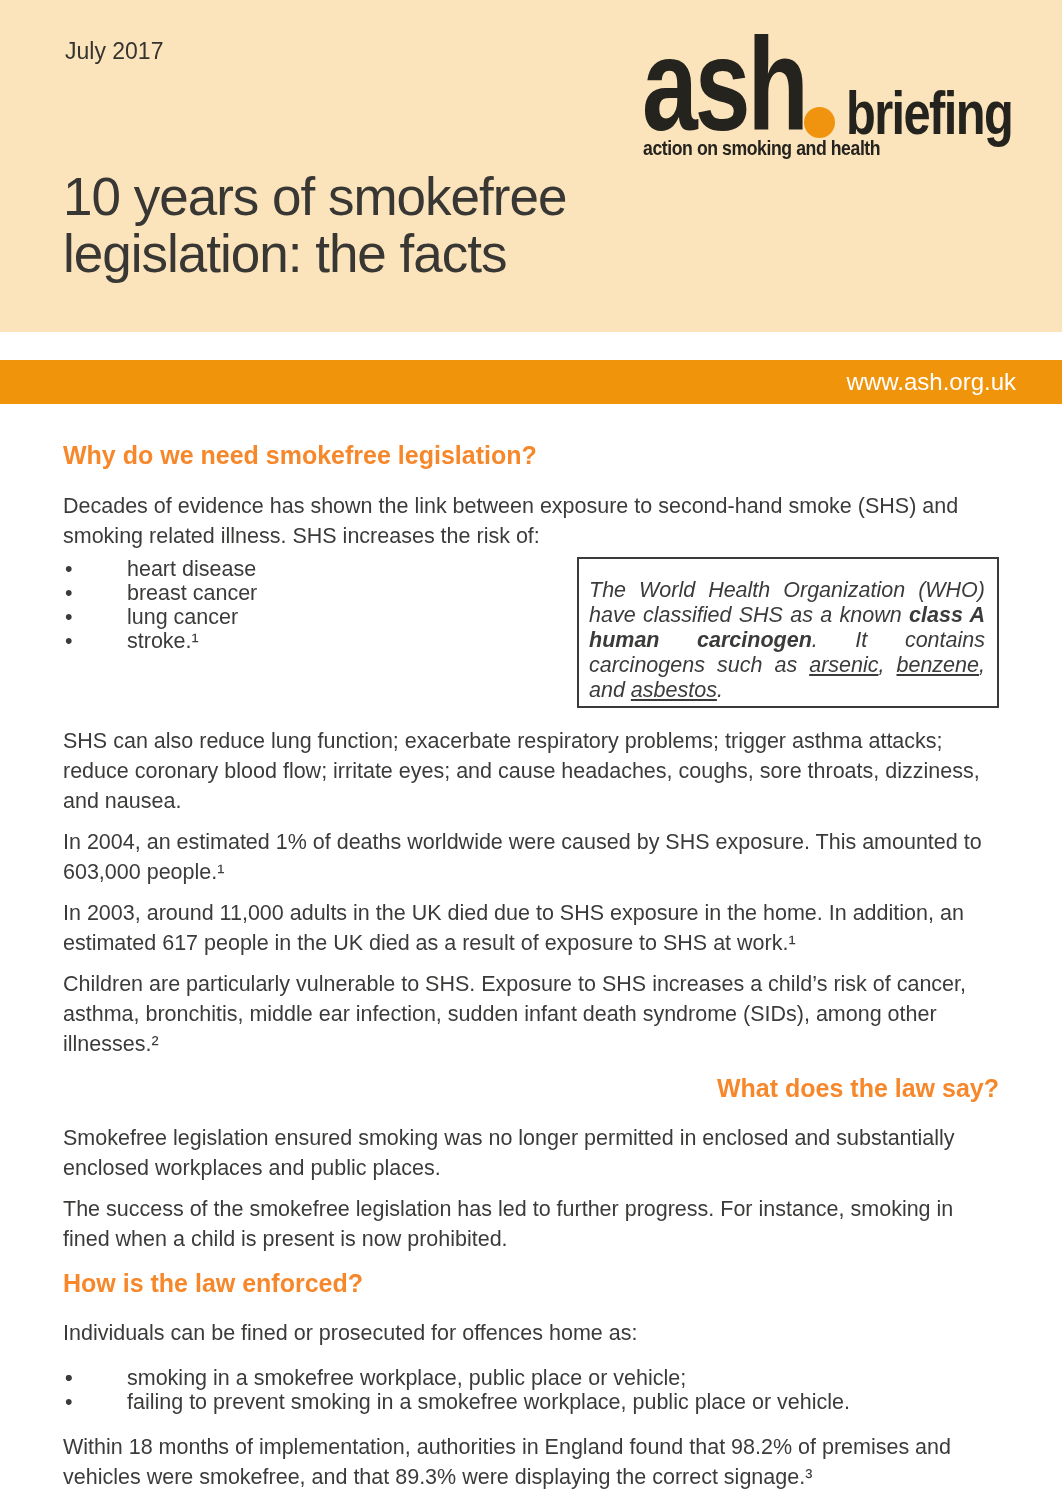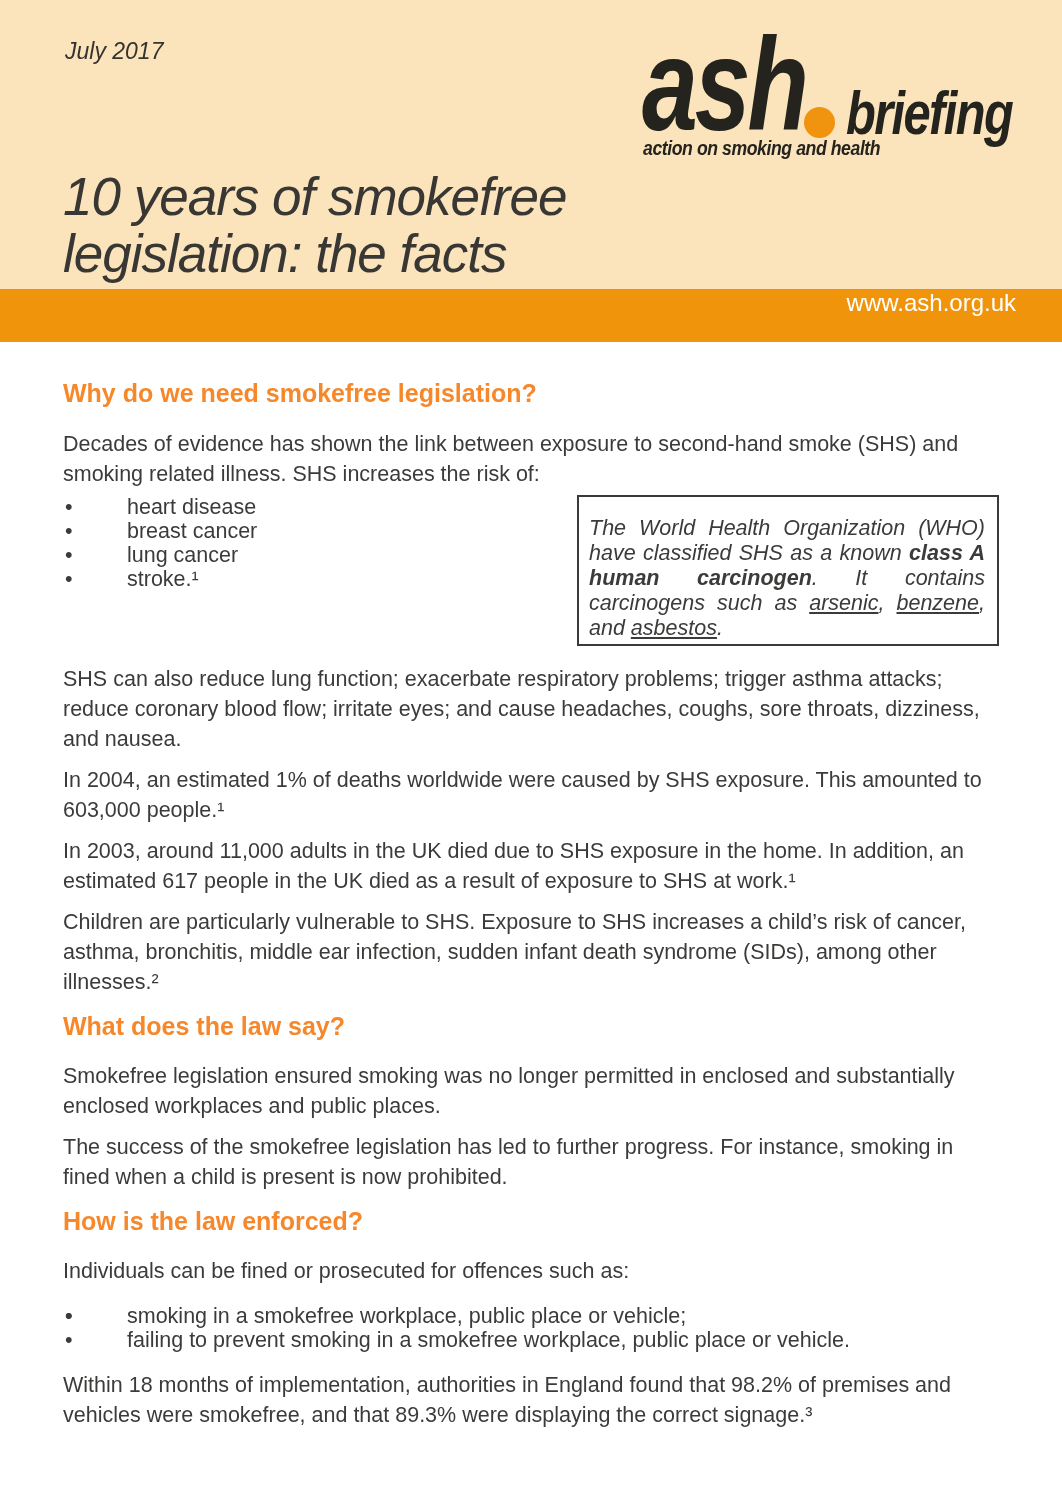--- a/index.html
+++ b/index.html
@@ -6,24 +6,23 @@
   html,body { background:#ffffff; }
   body {
     width:1062px; height:1498px;
     font-family:"Liberation Sans", sans-serif;
     color:#3b3b3a;
     overflow:hidden;
     position:relative;
   }
   
   .header {
-    height:289px;
+    height:332px;
     background:#fbe4bc;
     position:relative;
-    font-style:italic;
   }
   .date {
     position:absolute; left:65px; top:38px;
     font-size:23px; color:#35342f;
   }
   .logo {
     position:absolute; right:52px; top:36px;
     width:368px; height:126px;
   }
   .logo-ash {
@@ -52,34 +51,35 @@
     transform:scaleX(0.84); transform-origin:left top;
     white-space:nowrap;
   }
   .page-title {
     position:absolute; left:63px; top:168px;
     font-size:53px; line-height:57px; letter-spacing:-1px;
     color:#383733; font-weight:normal;
   }
   
   .band {
-    height:53px; background:#f0940b;
-    display:flex; align-items:flex-start; justify-content:flex-end;
+    height:44px; background:#f0940b;
+    display:flex; align-items:center; justify-content:flex-end;
     padding-right:46px;
+    margin-top:28px;
   }
   .band-url {
     color:#ffffff; font-size:24px; text-decoration:none;
   }
   
   .main { padding:0 63px; }
   .section-heading {
     color:#f6882b; font-size:25px; font-weight:bold; line-height:29px;
   }
   .h-why  { margin-top:37px; }
-  .h-law  { margin-top:15px; }
+  .h-law  { margin-top:15px;text-align:right; }
   .h-enf  { margin-top:15px; }
   p.body-par { font-size:21.5px; line-height:30px; }
   .intro { margin-top:21px; }
   .par   { margin-top:11px; }
   .par-first { margin-top:18px; }
   .par-after-head { margin-top:20px; }
   
   .two-col { display:flex; margin-top:6px; align-items:flex-start; }
   .bullets { flex:1; list-style:none; }
   .bullets li {
@@ -139,21 +139,21 @@
   <p class="body-par par-first">SHS can also reduce lung function; exacerbate respiratory problems; trigger asthma attacks; reduce coronary blood flow; irritate eyes; and cause headaches, coughs, sore throats, dizziness, and nausea.</p>
   <p class="body-par par">In 2004, an estimated 1% of deaths worldwide were caused by SHS exposure. This amounted to 603,000 people.¹</p>
   <p class="body-par par">In 2003, around 11,000 adults in the UK died due to SHS exposure in the home. In addition, an estimated 617 people in the UK died as a result of exposure to SHS at work.¹</p>
   <p class="body-par par">Children are particularly vulnerable to SHS. Exposure to SHS increases a child’s risk of cancer, asthma, bronchitis, middle ear infection, sudden infant death syndrome (SIDs), among other illnesses.²</p>
 
   <h2 class="section-heading h-law">What does the law say?</h2>
   <p class="body-par par-after-head">Smokefree legislation ensured smoking was no longer permitted in enclosed and substantially enclosed workplaces and public places.</p>
   <p class="body-par par">The success of the smokefree legislation has led to further progress. For instance, smoking in fined when a child is present is now prohibited.</p>
 
   <h2 class="section-heading h-enf">How is the law enforced?</h2>
-  <p class="body-par par-after-head">Individuals can be fined or prosecuted for offences such as:</p>
+  <p class="body-par par-after-head">Individuals can be fined or prosecuted for offences home as:</p>
 
   <ul class="bullets loose">
     <li><span class="bullet-glyph">•</span></li>
     <li><span class="bullet-glyph">•</span><span>smoking in a smokefree workplace, public place or vehicle;</span></li>
     <li><span class="bullet-glyph">•</span><span>failing to prevent smoking in a smokefree workplace, public place or vehicle.</span></li>
   </ul>
 
   <p class="body-par par-first">Within 18 months of implementation, authorities in England found that 98.2% of premises and vehicles were smokefree, and that 89.3% were displaying the correct signage.³</p>
 
 </div>

